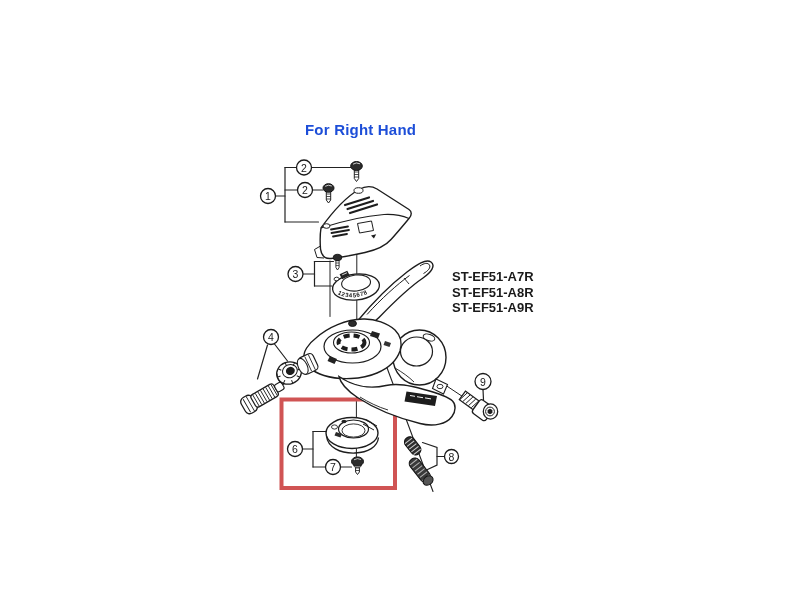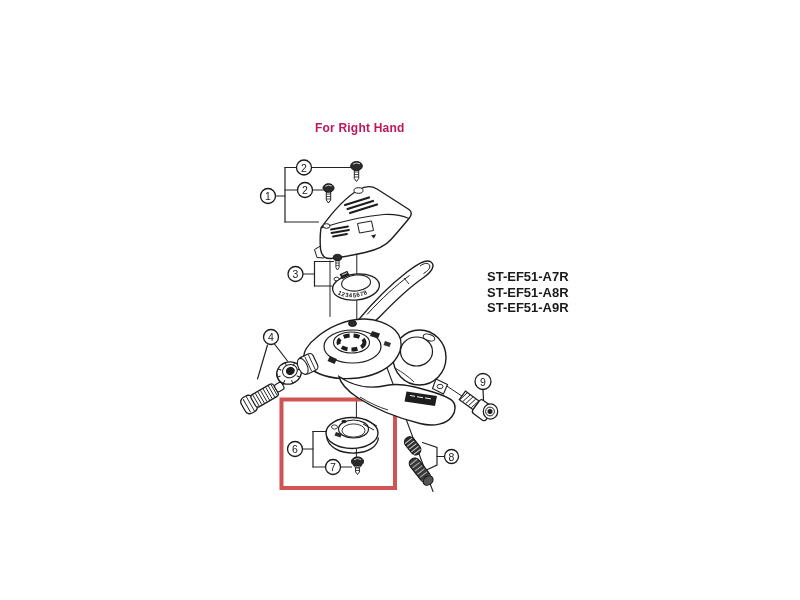--- a/index.html
+++ b/index.html
@@ -1,21 +1,21 @@
 <!DOCTYPE html>
 <html><head>
 <meta charset="utf-8">
 <style>
   html,body{margin:0;padding:0;background:#ffffff;}
   .canvas{position:relative;width:800px;height:600px;background:#ffffff;overflow:hidden;
           font-family:"Liberation Sans",sans-serif;}
-  .title{position:absolute;left:315px;top:121px;font-size:12px;font-weight:bold;color:#be185d;
+  .title{position:absolute;left:305px;top:121px;font-size:15px;font-weight:bold;color:#1d4ed8;
          letter-spacing:.2px;white-space:nowrap;}
   .models{position:absolute;left:452px;top:269px;font-size:13px;font-weight:bold;color:#1a1a1a;
-          line-height:15.5px;white-space:nowrap;margin-left:35px;}
+          line-height:15.5px;white-space:nowrap;}
   svg{position:absolute;left:0;top:0;}
   svg text.callout{font-family:"Liberation Sans",sans-serif;font-size:10.5px;fill:#1a1a1a;}
   svg text.dial{font-family:"Liberation Sans",sans-serif;font-weight:bold;fill:#1a1a1a;}
 </style>
 </head>
 <body>
 
 <div class="canvas">
 
   <div class="title">For Right Hand</div>

